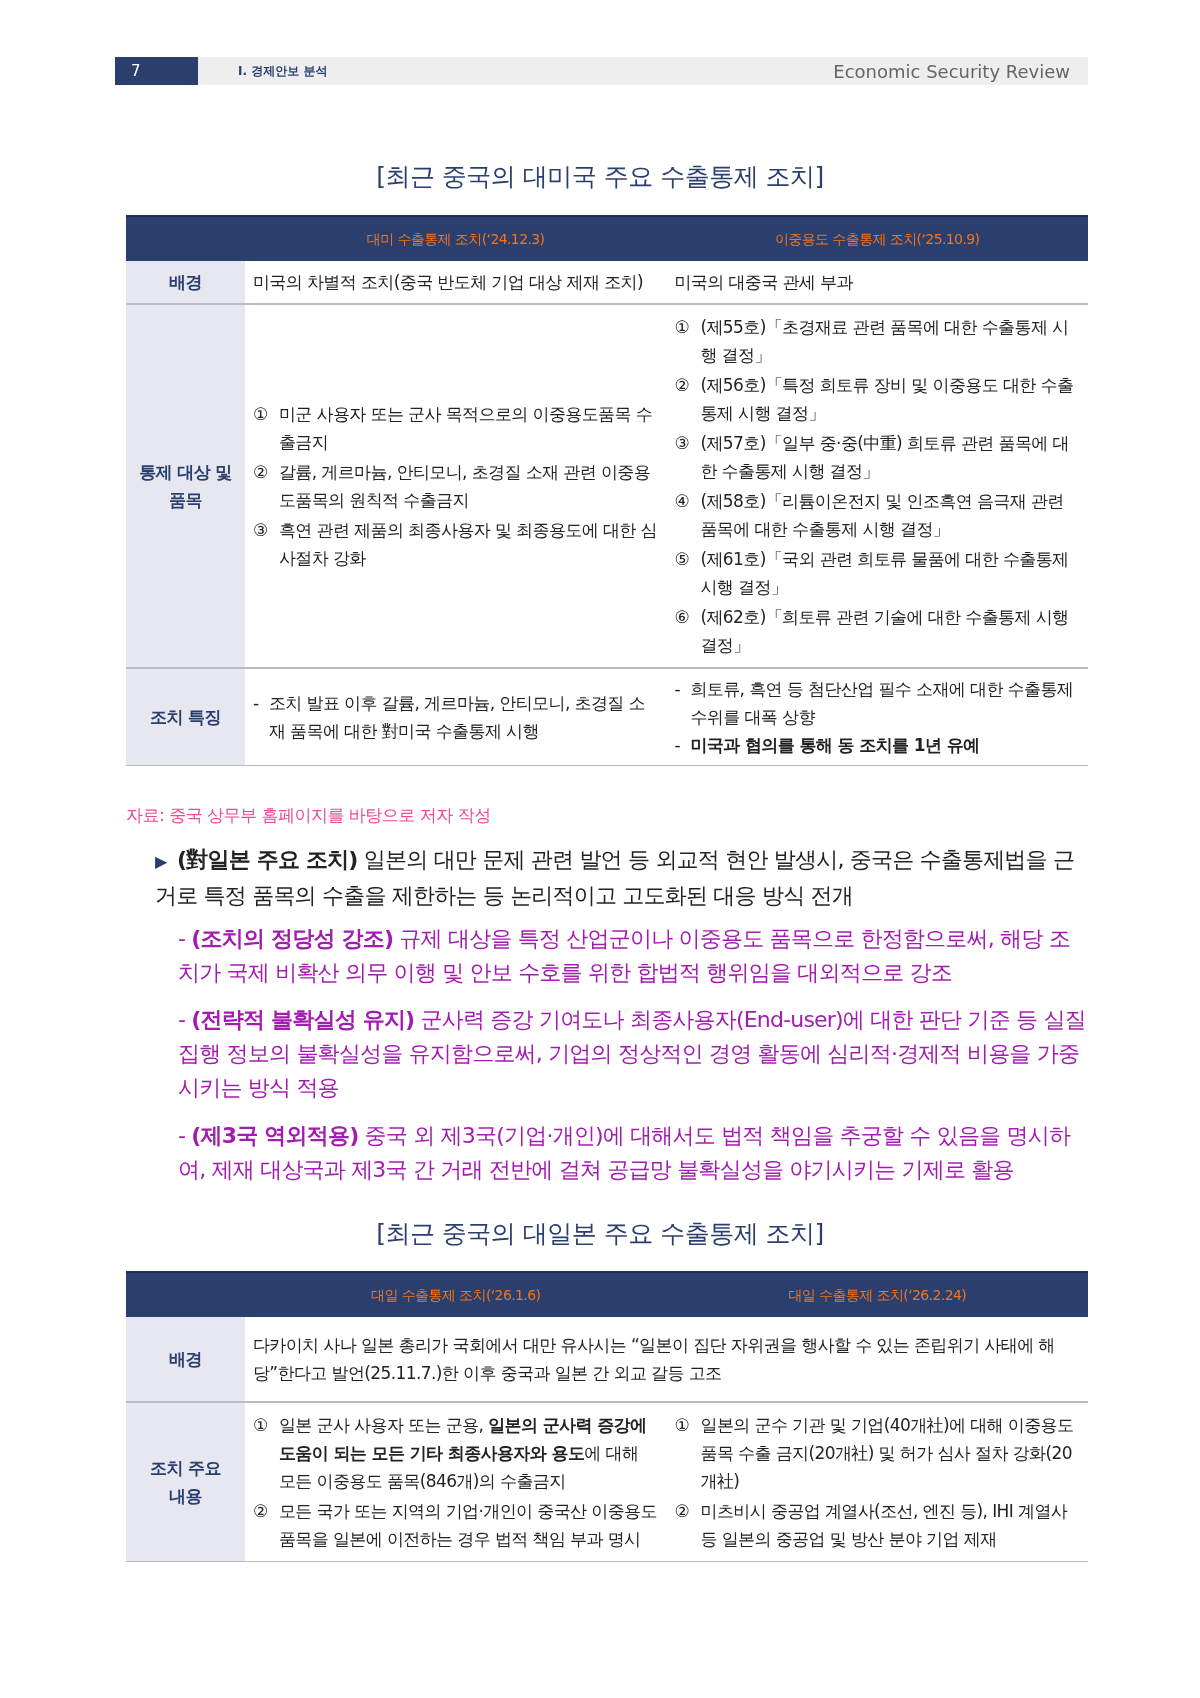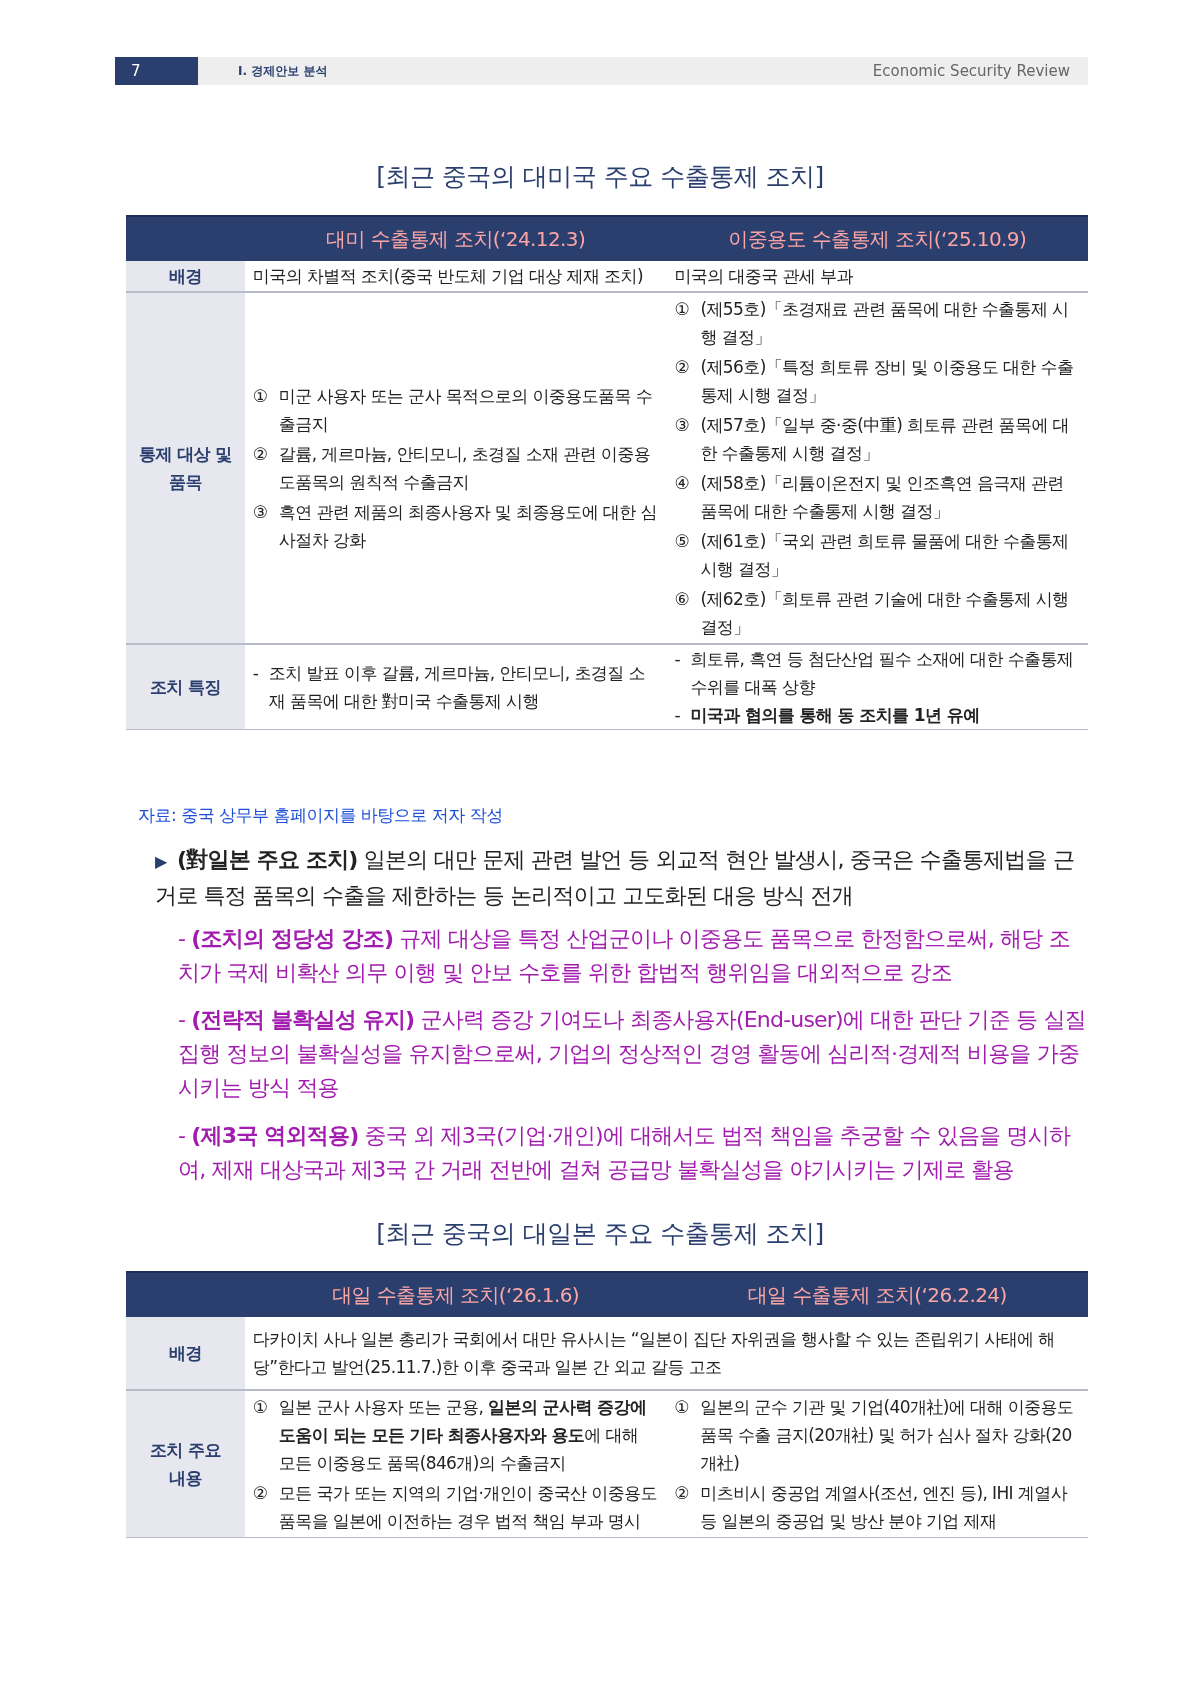--- a/index.html
+++ b/index.html
@@ -1,38 +1,38 @@
 <!DOCTYPE html>
 <html><head>
 <meta charset="utf-8">
 <style>
   html, body { margin: 0; padding: 0; background: #ffffff; }
   body { width: 1200px; height: 1698px; position: relative; font-family: "DejaVu Sans", "Liberation Sans", sans-serif; color: #222; overflow: hidden; }
   .header-bar { position: absolute; left: 115px; top: 57px; width: 973px; height: 28px; background: #eeeeee; display: flex; align-items: center; }
   .page-num { width: 83px; height: 28px; background: #2b3f6f; color: #fff; font-size: 15px; display: flex; align-items: center; padding-left: 16px; box-sizing: border-box; }
   .section-title { margin-left: 40px; color: #2b3f6f; font-size: 12px; font-weight: bold; }
-  .journal { margin-left: auto; margin-right: 18px; color: #666; font-size: 15px; }
+  .journal { margin-left: auto; margin-right: 18px; color: #666; font-size: 18px; }
 
   .tbl-title { position: absolute; left: 0; width: 1200px; text-align: center; color: #2b3f6f; font-size: 25px; font-weight: normal; letter-spacing: -0.5px; }
   table.cmp { position: absolute; left: 126px; width: 962px; border-collapse: collapse; font-size: 17px; line-height: 28px; letter-spacing: -0.6px; }
-  table.cmp thead th { background: #2b3f6f; color: #fca5a5; font-weight: normal; font-size: 20px; height: 42px; text-align: center; border-top: 2px solid #1e2e55; }
-  table.cmp td { vertical-align: middle; padding: 0 8px; border-bottom: 1px solid #b8bcc8; }
+  table.cmp thead th { background: #2b3f6f; color: #f97316; font-weight: normal; font-size: 14px; height: 42px; text-align: center; border-top: 2px solid #1e2e55; }
+  table.cmp td { vertical-align: middle; padding: 6px 8px; border-bottom: 1px solid #b8bcc8; }
   table.cmp tr.sep td { border-bottom: 2px solid #b8bcc8; }
   td.label { background: #e6e7ef; color: #2b3f6f; font-weight: bold; text-align: center; width: 104px; }
   td.col { width: 410px; }
   .item { display: flex; margin: 2px 0; }
   .item .num { flex: 0 0 26px; }
   .item .txt { flex: 1; }
   .dash { display: flex; }
   .dash .d { flex: 0 0 16px; }
   .dash .t { flex: 1; }
   .u { }
   .b { font-weight: bold; }
 
-  .source { position: absolute; left: 126px; top: 804px; color: #1d4ed8; font-size: 17px; letter-spacing: -0.5px; margin-left: 12px; }
+  .source { position: absolute; left: 126px; top: 804px; color: #ec4899; font-size: 17px; letter-spacing: -0.5px; }
   .para { position: absolute; left: 155px; width: 933px; font-size: 22px; line-height: 34px; letter-spacing: -0.8px; color: #222; }
   .para .tri { display: inline-block; width: 22px; color: #2b3f6f; font-size: 16px; }
   .sub { position: absolute; left: 178px; width: 910px; font-size: 22px; line-height: 34px; letter-spacing: -0.8px; color: #a21caf; }
 </style>
 </head>
 <body>
 
 <div class="header-bar">
   <div class="page-num">7</div>
   <div class="section-title">Ⅰ. 경제안보 분석</div>

